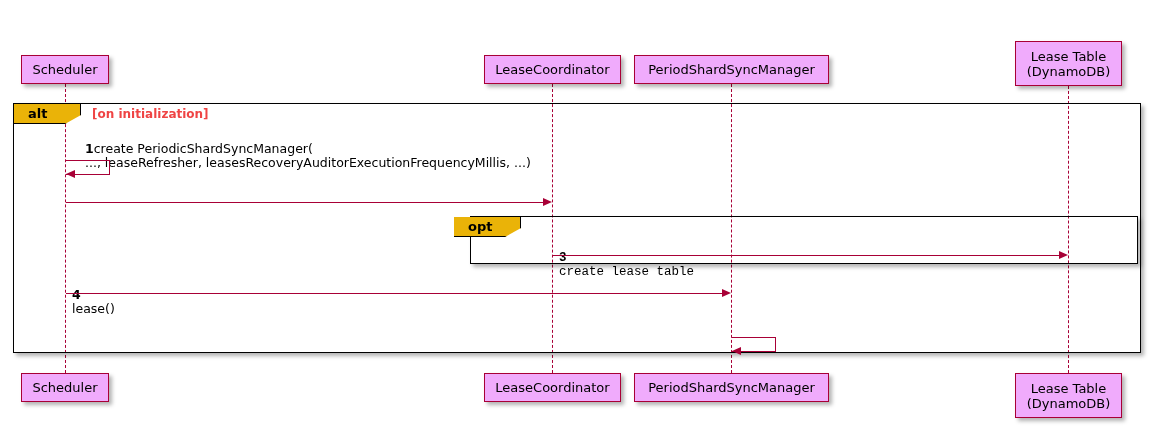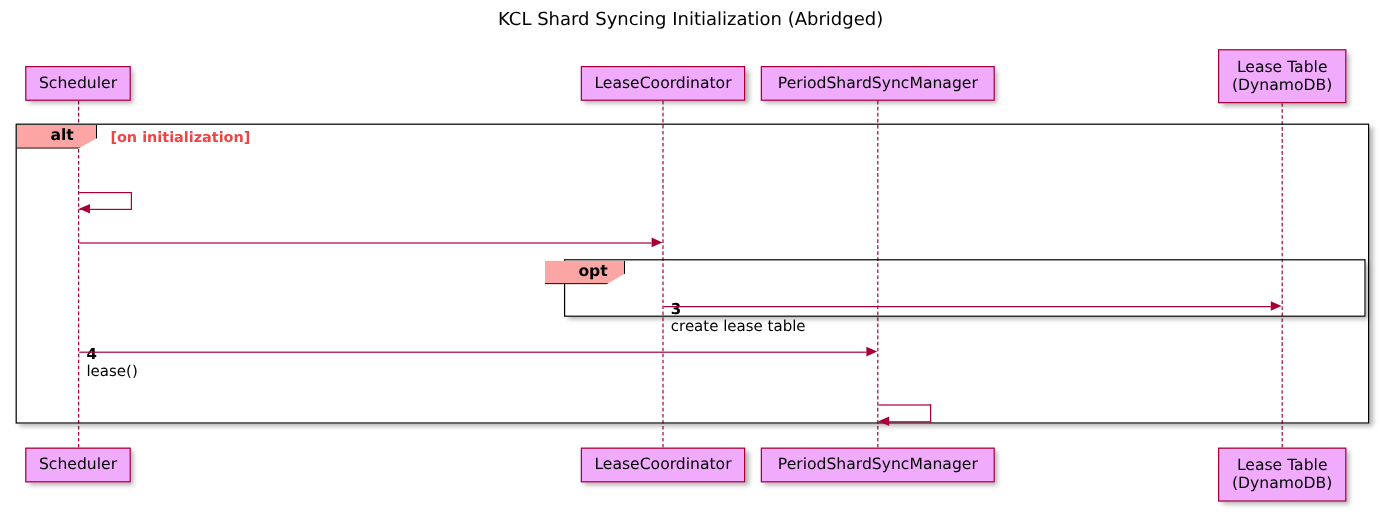--- a/index.html
+++ b/index.html
@@ -55,28 +55,28 @@
     position: absolute;
     box-sizing: border-box;
     border: 1.8px solid #000000;
     background: transparent;
     box-shadow: 3px 3px 4px rgba(0,0,0,0.30);
   }
   .frame-tab {
     position: absolute;
     box-sizing: border-box;
     height: 20px;
-    background: #fca5a5;
+    background: #eab308;
     border-right: 1.5px solid #000000;
     border-bottom: 1.5px solid #000000;
     color: #000000;
     font-size: 13px;
     font-weight: bold;
     line-height: 19px;
-    padding-left: 28px;
+    padding-left: 14px;
     clip-path: polygon(0 0, 100% 0, 100% 55%, 76% 100%, 0 100%);
   }
   .frame-cond {
     position: absolute;
     font-size: 12px;
     font-weight: bold;
     color: #ef4444;
     white-space: nowrap;
   }
   
@@ -110,41 +110,44 @@
     box-sizing: border-box;
     border: 1.3px solid #A80036;
     border-left: none;
   }
 </style>
 </head>
 <body>
 
 <div id="canvas">
 
-  <div class="diagram-title">KCL Shard Syncing Initialization (Abridged)</div>
 
   <div class="lifeline" style="left:65px; top:84px; height:289px;"></div>
   <div class="lifeline" style="left:552px; top:84px; height:289px;"></div>
   <div class="lifeline" style="left:731px; top:84px; height:289px;"></div>
   <div class="lifeline" style="left:1068px; top:86px; height:287px;"></div>
 
   <div class="frame" style="left:13px; top:103px; width:1128px; height:250px;"></div>
   <div class="frame-tab" style="left:14px; top:104px; width:67px;">alt</div>
   <div class="frame-cond" style="left:92px; top:107px;">[on initialization]</div>
 
   <div class="frame" style="left:470px; top:216px; width:668px; height:48px;"></div>
   <div class="frame-tab" style="left:454px; top:217px; width:67px;">opt</div>
 
+  <div class="msg-label" style="left:85px; top:128px;">
+    <span class="msg-num">1</span><span>create PeriodicShardSyncManager(
+   ..., leaseRefresher, leasesRecoveryAuditorExecutionFrequencyMillis, ...)</span>
+  </div>
   <div class="selfloop" style="left:66px; top:160px; width:44px; height:15px;"></div>
   <div class="msg-arrow left" style="left:66px; top:170px;"></div>
 
   <div class="msg-line" style="left:66px; top:202px; width:477px;"></div>
   <div class="msg-arrow right" style="left:543px; top:198px;"></div>
 
-  <div class="msg-label" style="left:559px; top:237px;">
+  <div class="msg-label" style="left:559px; top:237px;font-family:Liberation Mono, monospace;">
     <span class="msg-num">3</span>
     <span>create lease table</span>
   </div>
   <div class="msg-line" style="left:553px; top:255px; width:506px;"></div>
   <div class="msg-arrow right" style="left:1059px; top:251px;"></div>
 
   <div class="msg-label" style="left:72px; top:274px;">
     <span class="msg-num">4</span>
     <span>lease()</span>
   </div>

